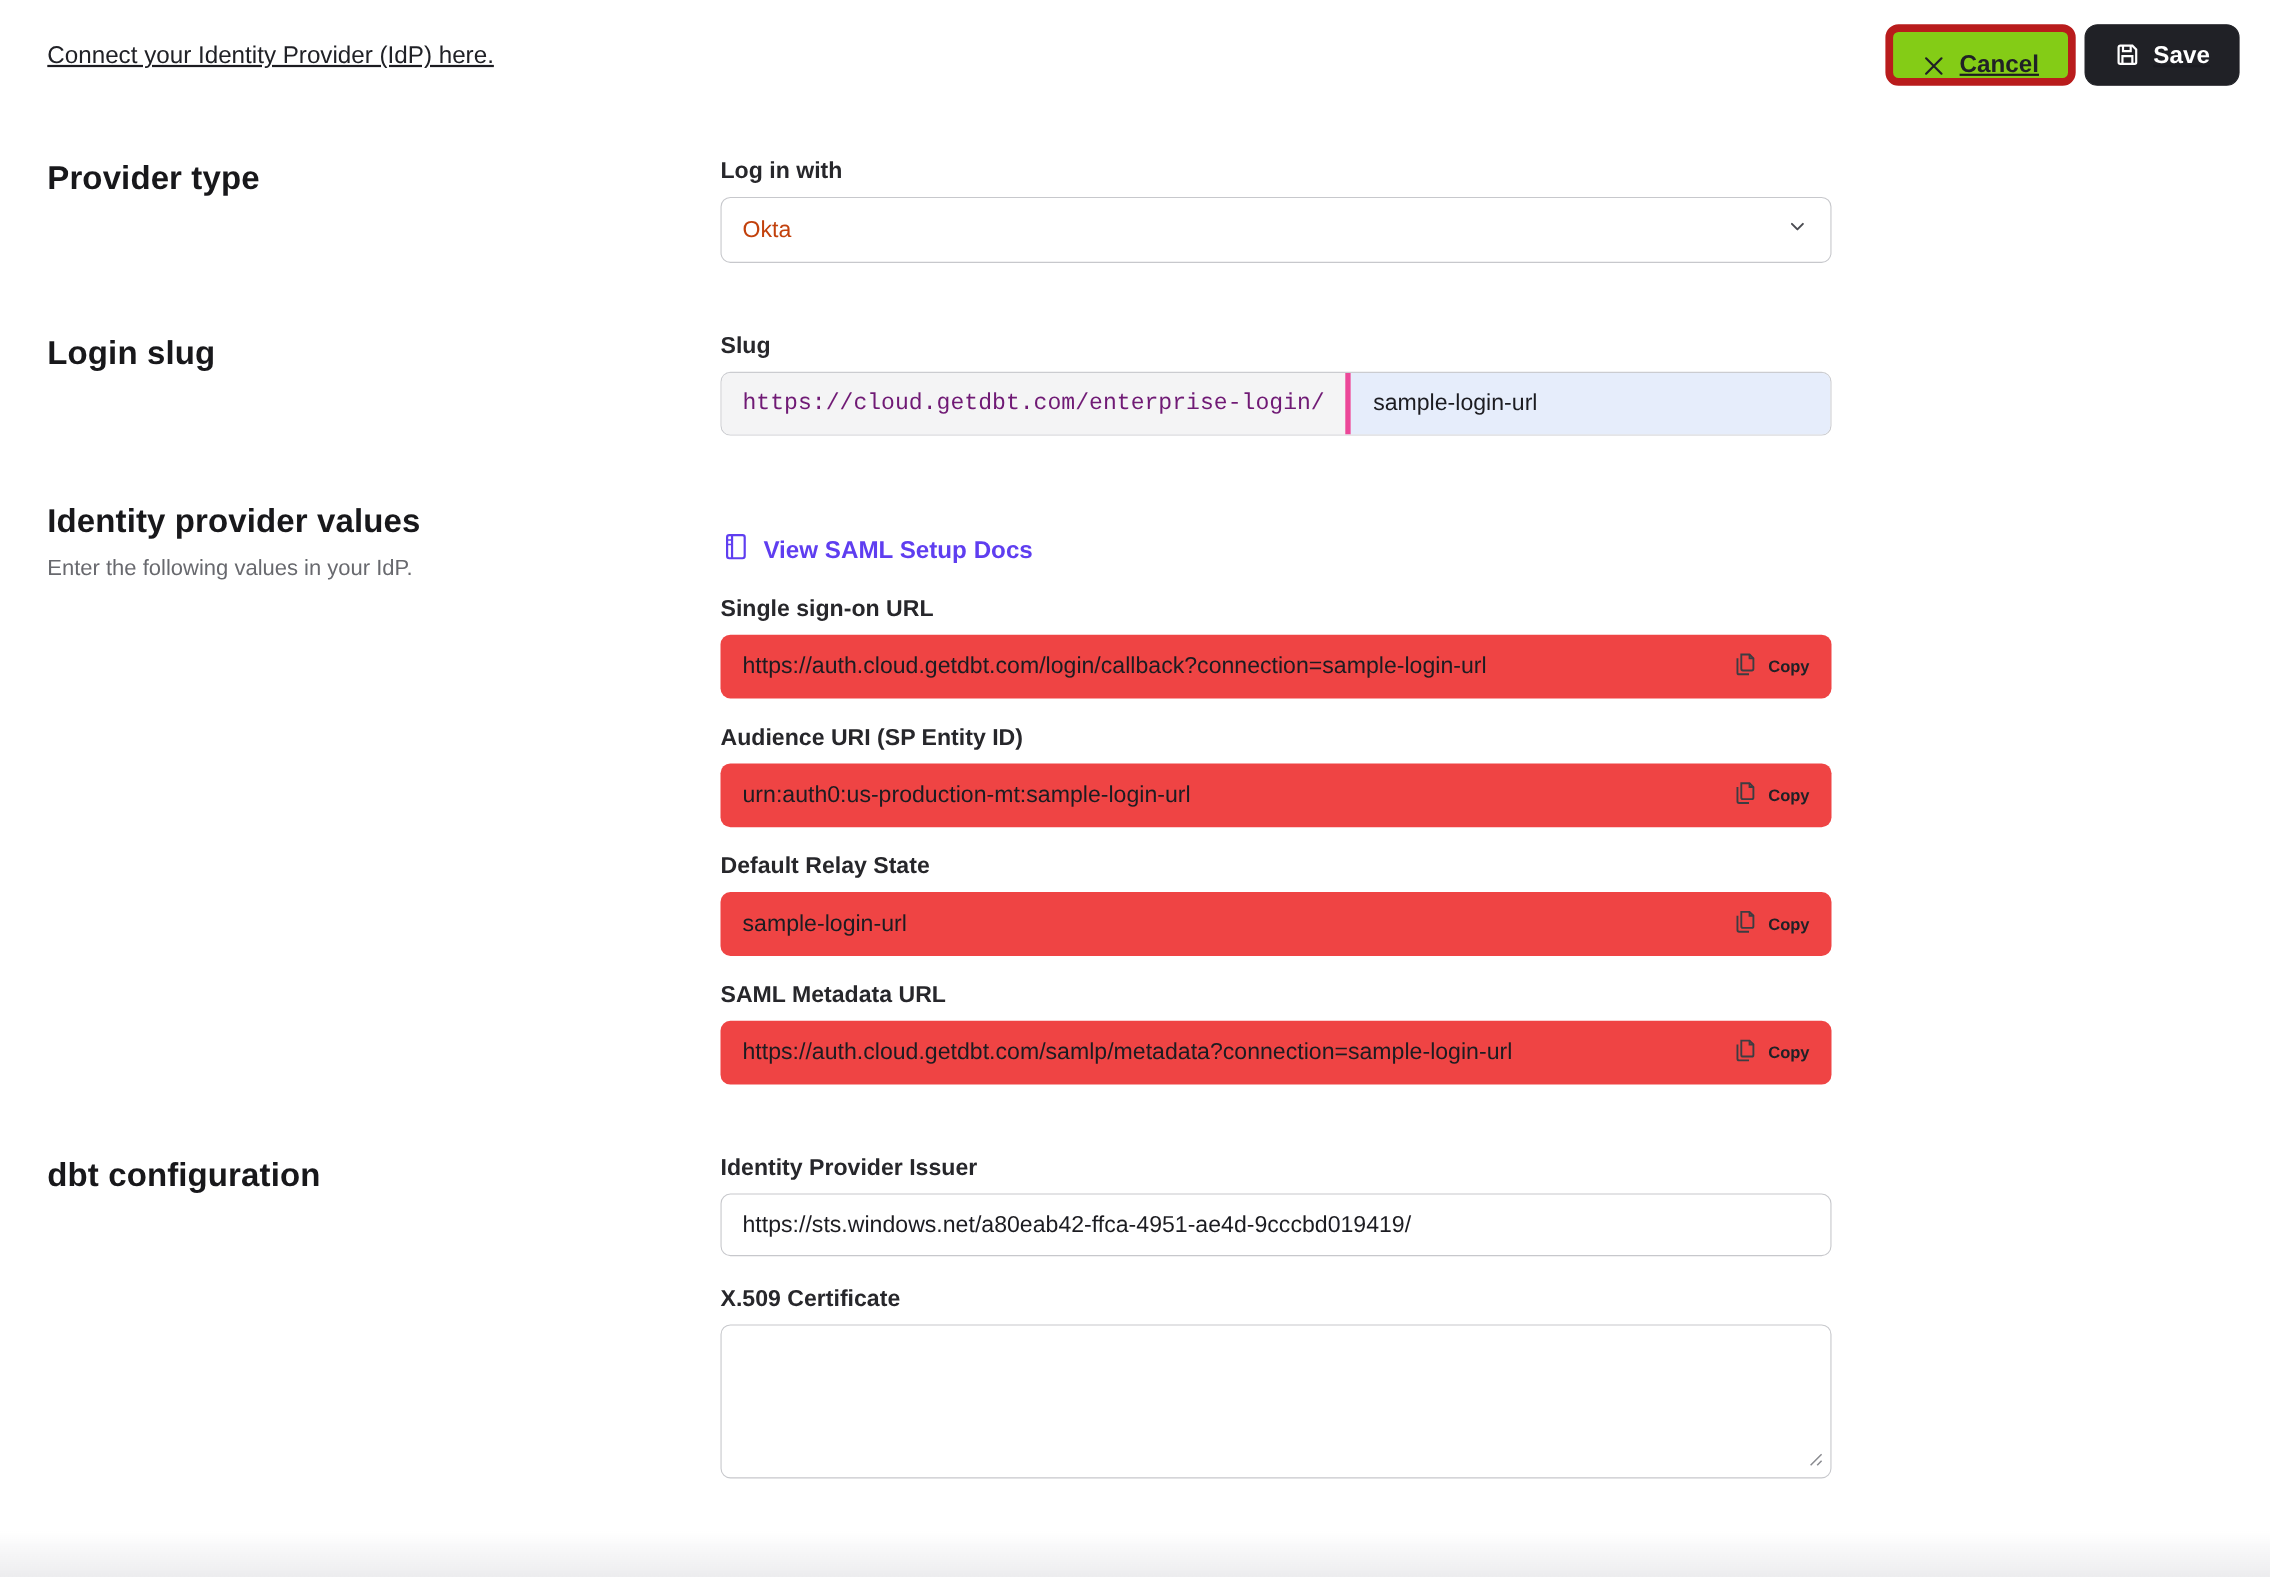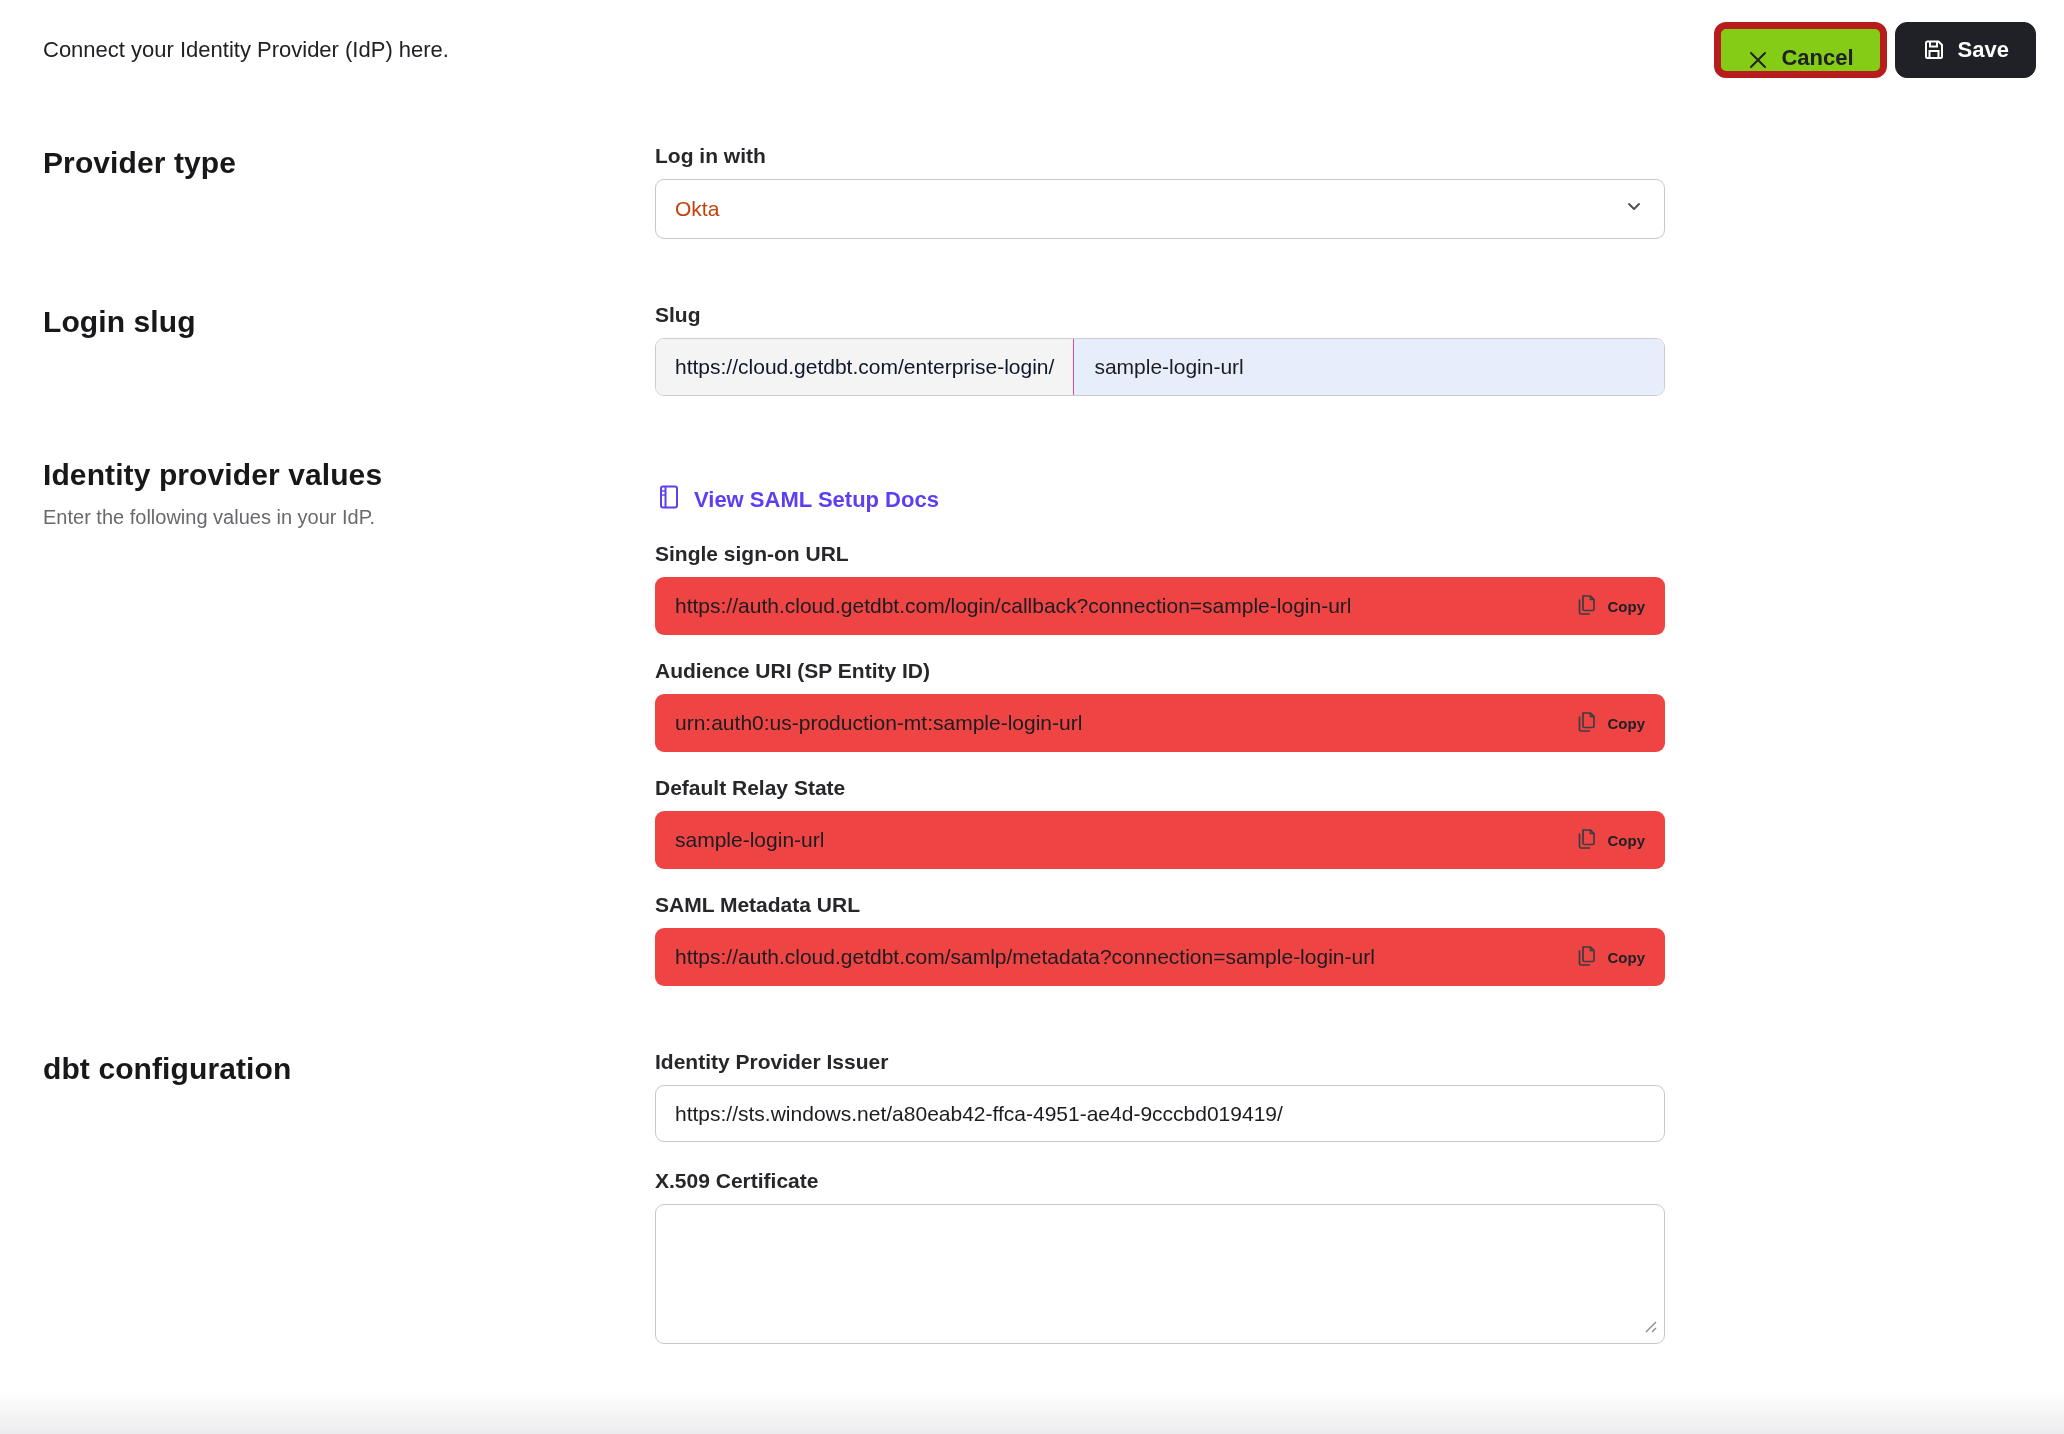--- a/index.html
+++ b/index.html
@@ -7,20 +7,21 @@
     width: 2064px; height: 1434px;
     background: #ffffff;
     font-family: "Liberation Sans", sans-serif;
     color: #1c1c21;
     overflow: hidden;
   }
   
   .topbar {
     display: flex; justify-content: space-between; align-items: center;
     padding: 22px 28px 0 43px;
+    text-decoration: underline;
   }
   .page-title { font-size: 22px; color: #202126; }
   .topbar-actions { display: flex; gap: 8px; }
   .btn {
     display: inline-flex; align-items: center; gap: 12px;
     height: 56px; padding: 0 26px;
     border-radius: 12px; font-size: 22px; font-weight: 600;
     cursor: pointer; user-select: none;
   }
   .btn-cancel { background: #84cc16; border: 7px solid #b91c1c; color: #202126; align-items: flex-end; }
@@ -54,22 +55,22 @@
   }
   .select-box .chev { position: absolute; right: 20px; top: 50%; transform: translateY(-50%); }
 
   
   .slug-group {
     display: flex; height: 58px; width: 100%;
     border: 1px solid #cbccd0; border-radius: 9px; overflow: hidden;
   }
   .slug-prefix {
     background: #f4f4f5; display: flex; align-items: center;
-    padding: 0 19px; font-size: 21px; color: #0f172a;
-    border-right: 1px solid #ec4899; white-space: nowrap;
+    padding: 0 19px; font-size: 21px; color: #701a75;
+    border-right: 5px solid #ec4899; white-space: nowrap; font-family: Liberation Mono, monospace;
   }
   .slug-input {
     flex: 1; border: none; outline: none;
     background: #e6edfb; font-size: 21px; color: #1c1c21;
     padding: 0 20px; font-family: "Liberation Sans", sans-serif;
   }
 
   
   .docs-link {
     display: inline-flex; align-items: center; gap: 13px;

